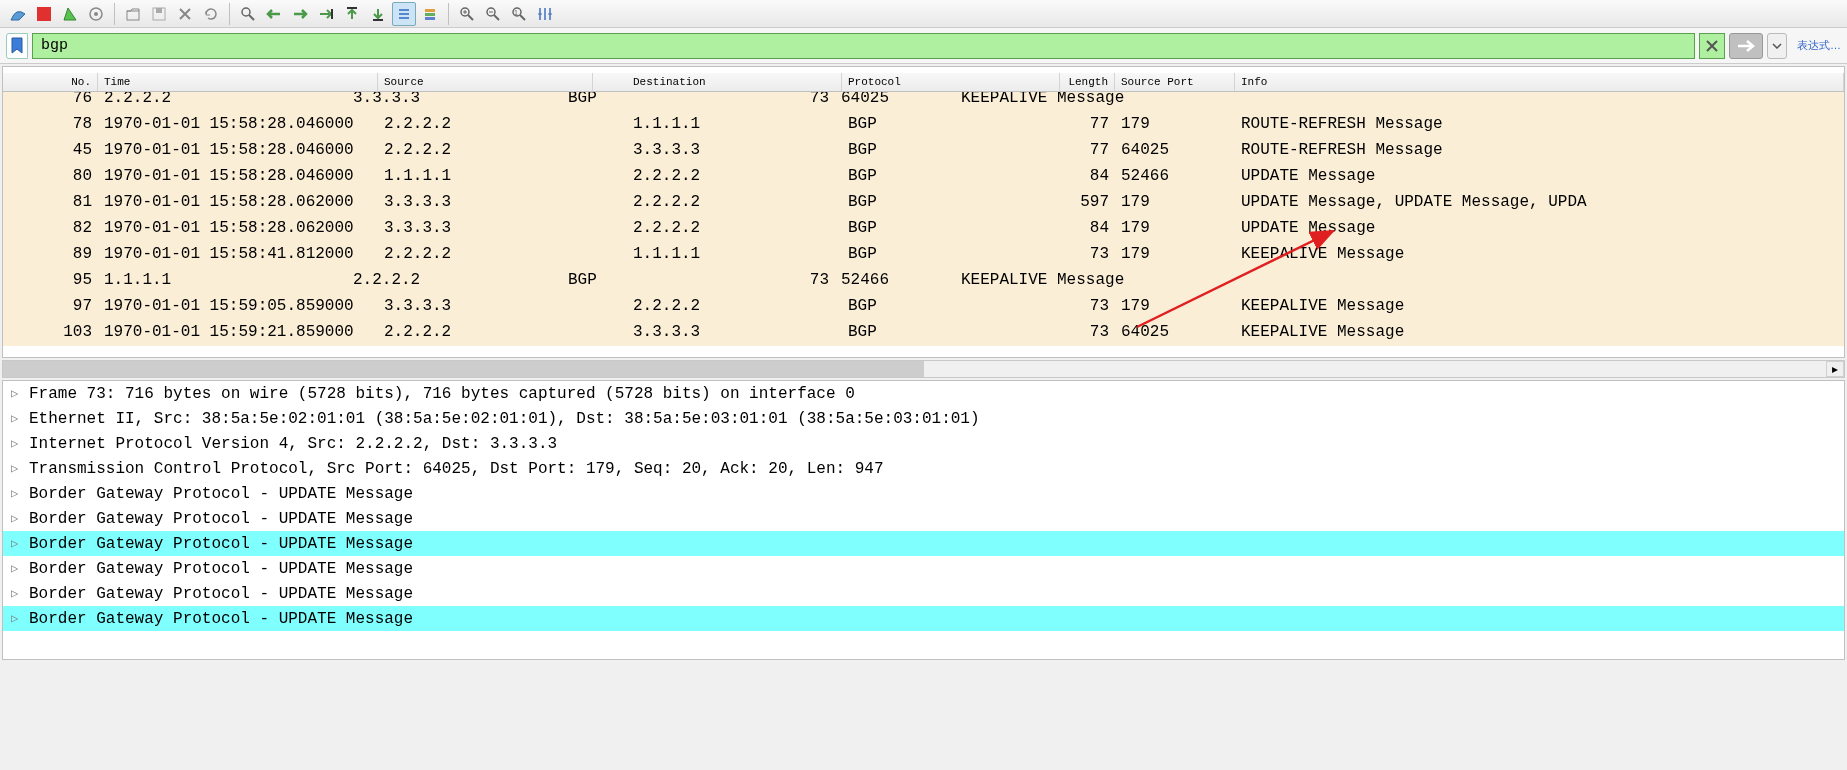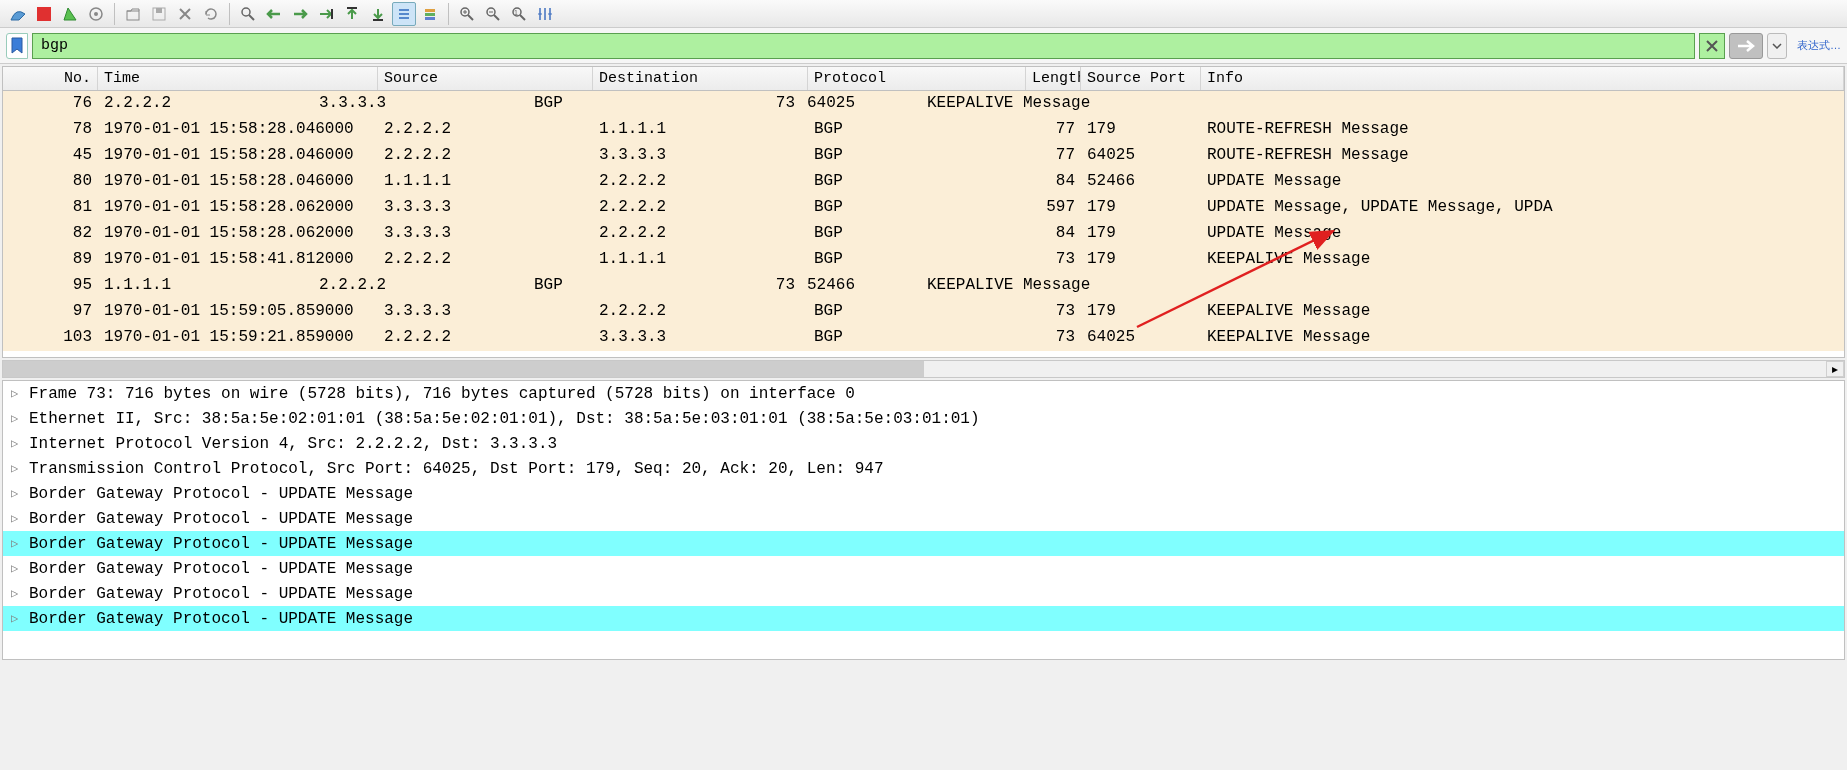--- a/index.html
+++ b/index.html
@@ -11,29 +11,29 @@
   
   .filter-bar { height: 36px; background: #f6f6f6; border-bottom:1px solid #ccc; display:flex; align-items:center; padding:4px 6px; gap:4px; }
   .bookmark-btn { width:22px; height:26px; background:#fff; border:1px solid #9cb; display:flex; align-items:center; justify-content:center; border-top-left-radius:3px; border-bottom-left-radius:3px; }
   .filter-input { flex:1; height:26px; background:#aef0a0; border:1px solid #5aa050; padding:0 8px; font-family: Consolas, "Courier New", monospace; font-size:15px; outline:none; }
   .clear-btn { width:26px; height:26px; background:#aef0a0; border:1px solid #5aa050; display:flex; align-items:center; justify-content:center; cursor:pointer; }
   .go-btn { width:34px; height:26px; background:#c0c0c0; border:1px solid #999; border-radius:3px; display:flex; align-items:center; justify-content:center; cursor:pointer; }
   .dd-btn { width:20px; height:26px; background:#f0f0f0; border:1px solid #bbb; border-radius:3px; display:flex; align-items:center; justify-content:center; cursor:pointer; }
   .expr-link { color:#3366cc; font-size:11px; margin-left:6px; cursor:pointer; white-space:nowrap; }
   
   .packet-list { background:#fff; border:1px solid #c0c0c0; margin:2px; overflow:auto; position:relative; height:292px;}
-  .pl-header { display:flex; background:linear-gradient(#f8f8f8,#ececec); border-bottom:1px solid #c0c0c0; font-family:Consolas,"Courier New",monospace; font-size:15px; position:sticky; top:0;}
+  .pl-header { display:flex; background:linear-gradient(#f8f8f8,#ececec); border-bottom:1px solid #c0c0c0; font-family:Consolas,"Courier New",monospace; font-size:11px; position:sticky; top:6px;}
   .pl-header .col { padding:3px 6px; border-right:1px solid #d4d4d4; white-space:nowrap; overflow:hidden; }
   .pl-body { font-family: Consolas, "Courier New", monospace; font-size:16px; }
   .pl-row { display:flex; background:#fbeed7; line-height:25px; height:26px; cursor:default; }
   .pl-row .cell { padding:0 6px; white-space:nowrap; overflow:hidden; }
   .col-no   { width:95px;  text-align:right; }
   .col-time { width:280px; }
   .col-src  { width:215px; }
-  .col-dst  { width:215px; }
+  .col-dst  { width:215px;margin-left:34px; }
   .col-proto{ width:218px; }
   .col-len  { width:55px;  text-align:right; }
   .col-sport{ width:120px; }
   .col-info { flex:1; }
   
   .hscroll { height:18px; background:#f0f0f0; border:1px solid #c8c8c8; margin:0 2px; position:relative;}
   .hscroll .thumb{ position:absolute; left:0; top:0; height:100%; width:50%; background:#cdcdcd; }
   .hscroll .arrow{ position:absolute; top:0; height:100%; width:18px; display:flex; align-items:center; justify-content:center; background:#f0f0f0; border:1px solid #d0d0d0;}
   .hscroll .arrow.left{ left:0;} .hscroll .arrow.right{ right:0;}
 

